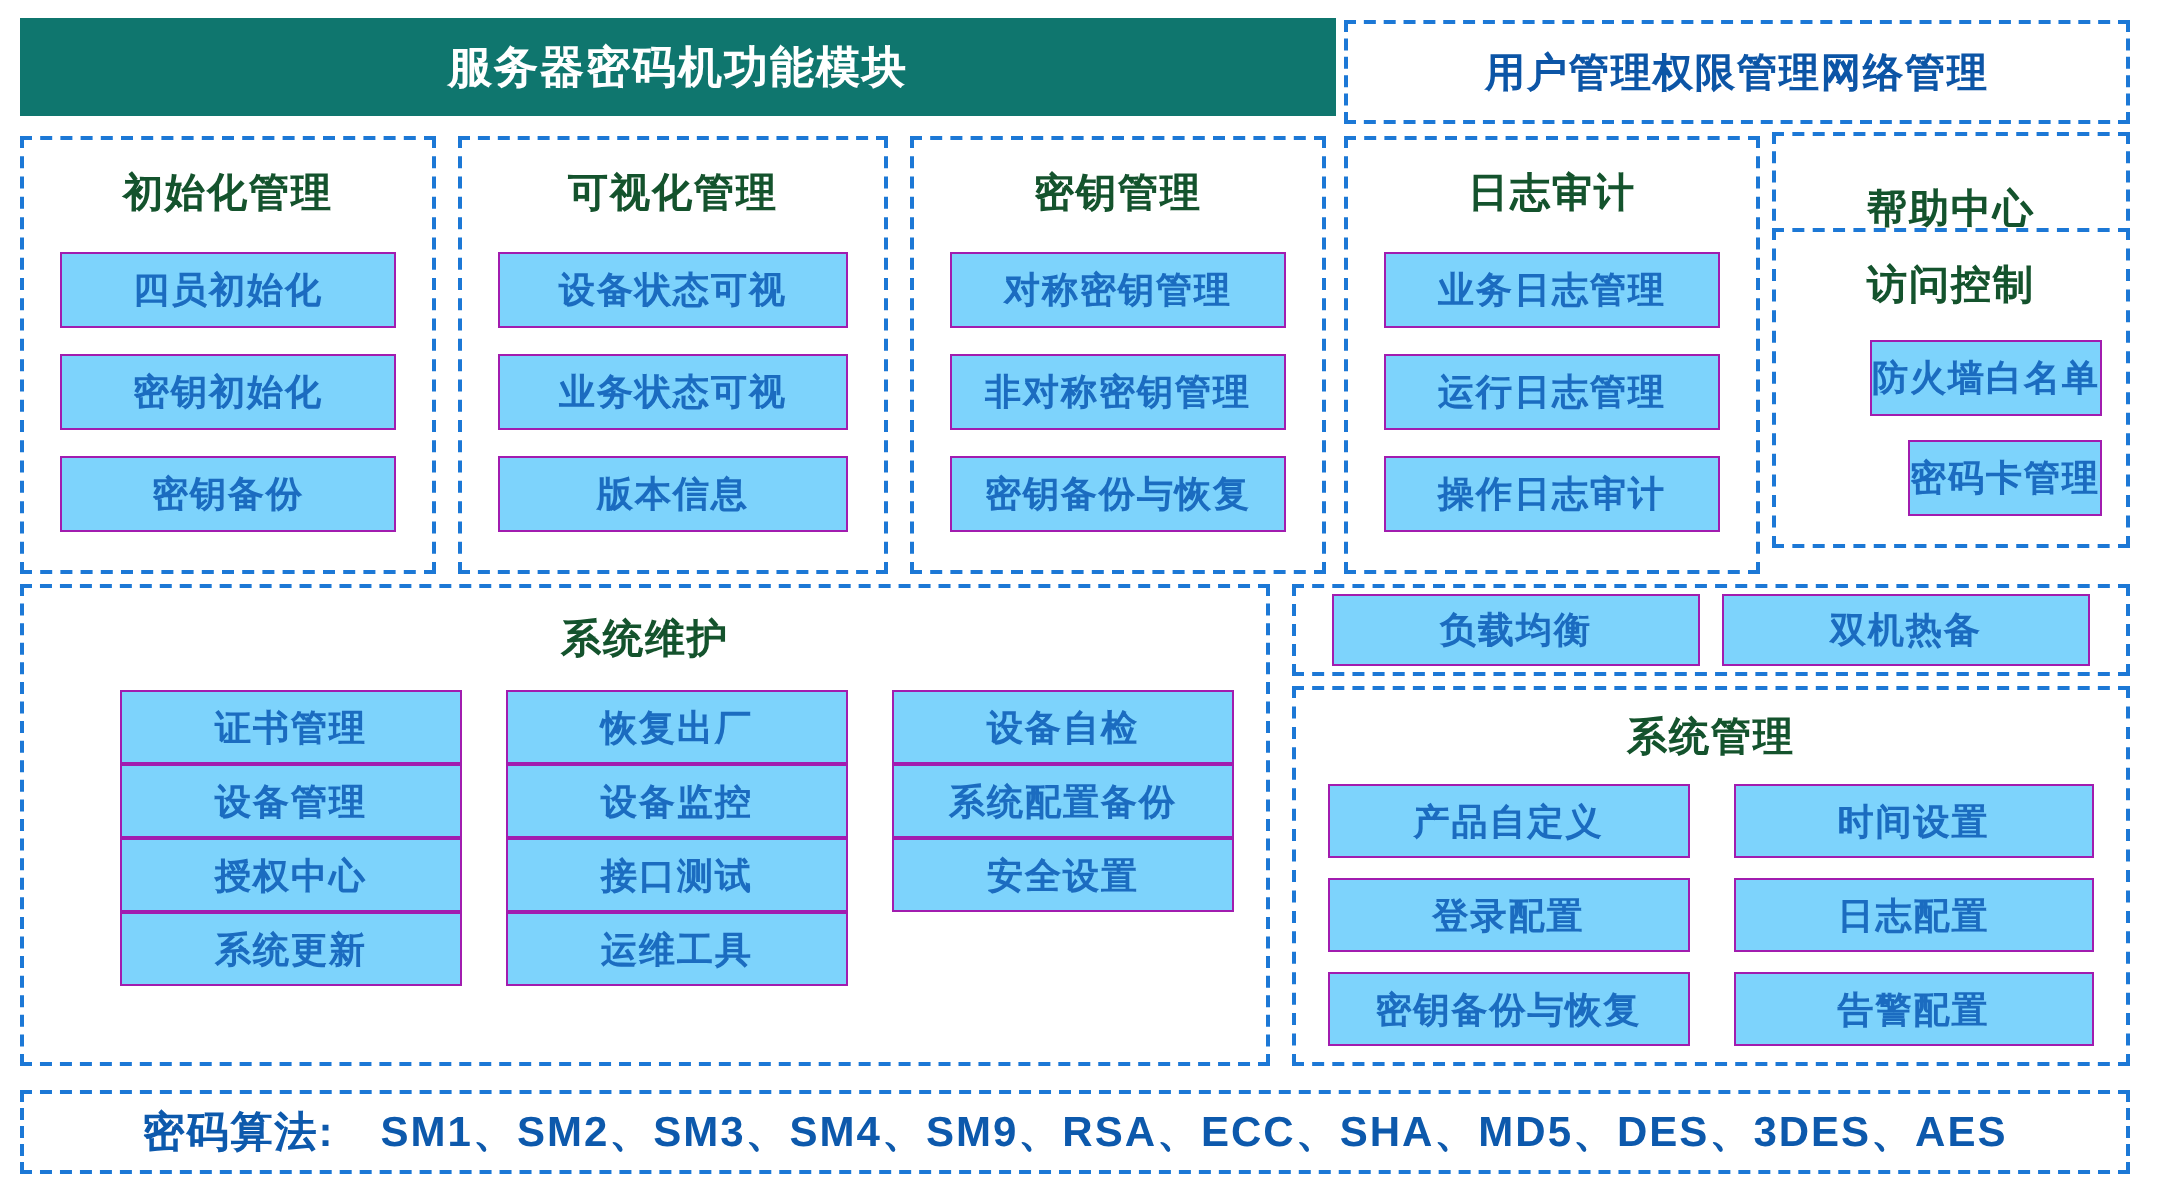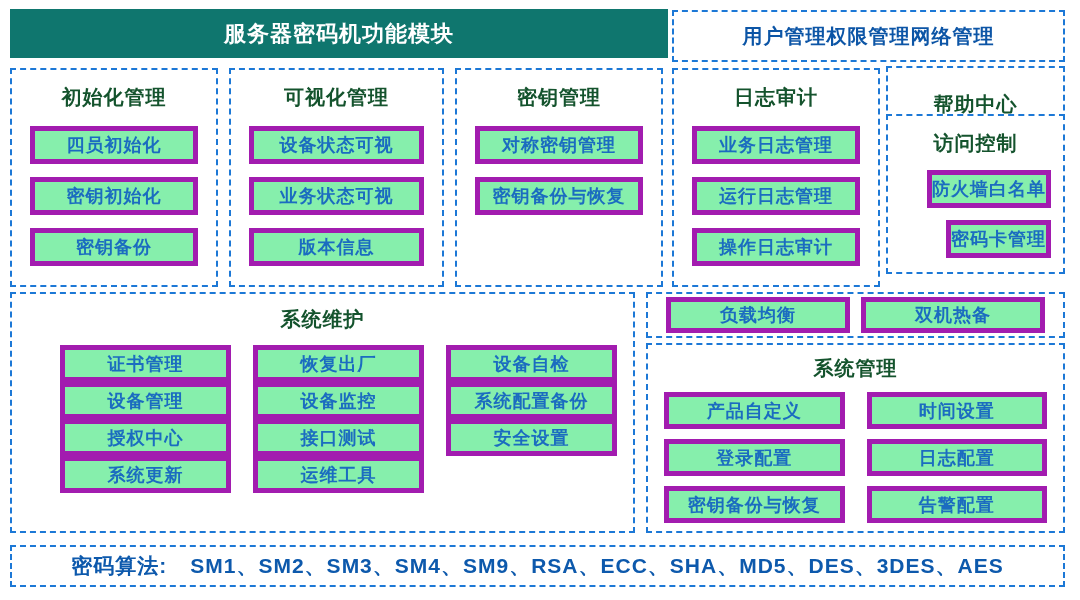--- a/index.html
+++ b/index.html
@@ -20,21 +20,21 @@
     border:2px dashed #1c78d6;background:#ffffff;
   }
   .ctitle{
     color:#14532d;font-weight:bold;font-size:20px;text-align:center;
     letter-spacing:1px;
   }
   .col{display:flex;flex-direction:column;padding-top:12px;}
   .col .ctitle{height:30px;line-height:30px;flex:0 0 auto;}
   .col .items{display:flex;flex-direction:column;gap:13px;margin:14px 18px 0 18px;}
   .ibox{
-    border:5px solid #a21caf;background:#86efac;color:#1b6cc0;
+    border:1px solid #a21caf;background:#7dd3fc;color:#1b6cc0;
     font-weight:bold;font-size:18px;letter-spacing:1px;
     height:38px;display:flex;align-items:center;justify-content:center;
     box-sizing:border-box;
   }
   .toprow{display:flex;align-items:center;justify-content:center;
     font-weight:bold;font-size:20px;color:#0c55a6;letter-spacing:1px;}
   .helpbox{display:flex;align-items:flex-end;justify-content:center;}
   .grid3{display:grid;grid-template-columns:repeat(3,1fr);gap:0 22px;margin:12px 16px 0 16px;padding-left:32px;}
   .grid2{display:grid;grid-template-columns:repeat(2,1fr);gap:10px 22px;margin:10px 16px 0 16px;}
   .grid3 .ibox,.grid2 .ibox{height:37px;}
@@ -76,20 +76,21 @@
       <div class="ibox">设备状态可视</div>
       <div class="ibox">业务状态可视</div>
       <div class="ibox">版本信息</div>
     </div>
   </div>
 
   <div class="abs dashed col" style="left:455px;top:68px;width:208px;height:219px;">
     <div class="ctitle">密钥管理</div>
     <div class="items">
       <div class="ibox">对称密钥管理</div>
+      <div class="ibox">非对称密钥管理</div>
       <div class="ibox">密钥备份与恢复</div>
     </div>
   </div>
 
   <div class="abs dashed col" style="left:672px;top:68px;width:208px;height:219px;">
     <div class="ctitle">日志审计</div>
     <div class="items">
       <div class="ibox">业务日志管理</div>
       <div class="ibox">运行日志管理</div>
       <div class="ibox">操作日志审计</div>

